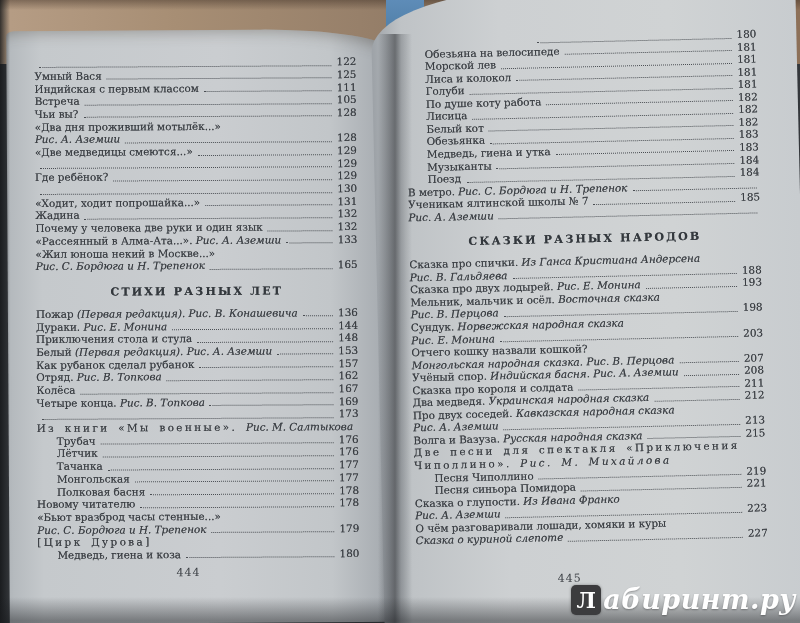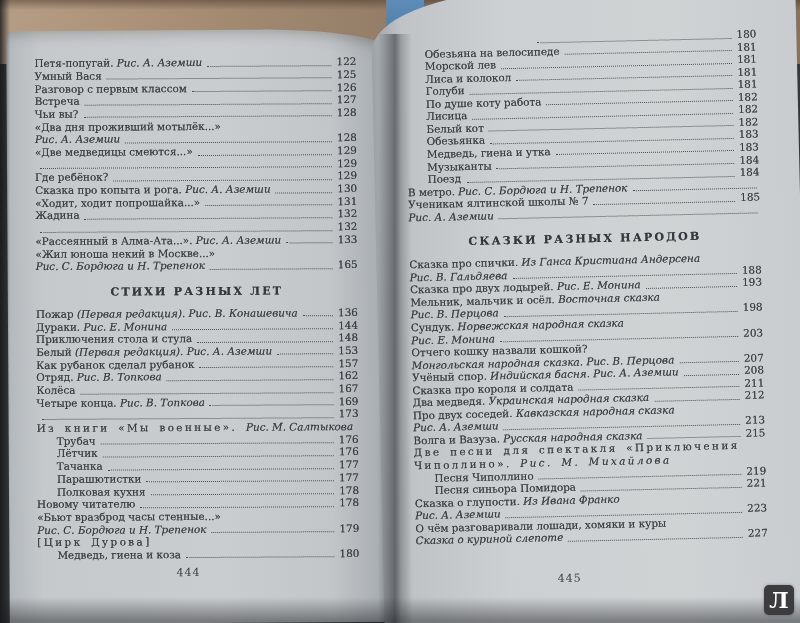--- a/index.html
+++ b/index.html
@@ -96,38 +96,37 @@
 </head>
 <body>
 
 <div class="photo">
   <div class="band"></div>
   <div class="blue-patch"></div>
 
   <div class="page page-left">
     <div class="toc">
         <div class="row">
-          <span class="title"><span class="">Петя-попугай. </span><span class="it ">Рис. А. Аземши</span></span>
           <span class="leader"></span>
           <span class="pg">122</span>
         </div>
         <div class="row">
           <span class="title"><span class="">Умный Вася</span></span>
           <span class="leader"></span>
           <span class="pg">125</span>
         </div>
         <div class="row">
-          <span class="title"><span class="">Разговор с первым классом</span></span>
-          <span class="leader"></span>
-          <span class="pg">126</span>
+          <span class="title"><span class="">Индийская с первым классом</span></span>
+          <span class="leader"></span>
+          <span class="pg">111</span>
         </div>
         <div class="row">
           <span class="title"><span class="">Встреча</span></span>
           <span class="leader"></span>
-          <span class="pg">127</span>
+          <span class="pg">105</span>
         </div>
         <div class="row">
           <span class="title"><span class="">Чьи вы?</span></span>
           <span class="leader"></span>
           <span class="pg">128</span>
         </div>
         <div class="row">
           <span class="title"><span class="">«Два дня проживший мотылёк...»</span></span>
         </div>
         <div class="row">
@@ -143,35 +142,35 @@
         <div class="row">
           <span class="leader"></span>
           <span class="pg">129</span>
         </div>
         <div class="row">
           <span class="title"><span class="">Где ребёнок?</span></span>
           <span class="leader"></span>
           <span class="pg">129</span>
         </div>
         <div class="row">
-          <span class="title"><span class="">Сказка про копыта и рога. </span><span class="it ">Рис. А. Аземши</span></span>
           <span class="leader"></span>
           <span class="pg">130</span>
         </div>
         <div class="row">
           <span class="title"><span class="">«Ходит, ходит попрошайка...»</span></span>
           <span class="leader"></span>
           <span class="pg">131</span>
         </div>
         <div class="row">
           <span class="title"><span class="">Жадина</span></span>
           <span class="leader"></span>
           <span class="pg">132</span>
         </div>
         <div class="row">
+          <span class="title"><span class="">Почему у человека две руки и один язык</span></span>
           <span class="leader"></span>
           <span class="pg">132</span>
         </div>
         <div class="row">
           <span class="title"><span class="">«Рассеянный в Алма-Ата...». </span><span class="it ">Рис. А. Аземши</span></span>
           <span class="leader"></span>
           <span class="pg">133</span>
         </div>
         <div class="row">
           <span class="title"><span class="">«Жил юноша некий в Москве...»</span></span>
@@ -238,26 +237,26 @@
           <span class="title"><span class="">Лётчик</span></span>
           <span class="leader"></span>
           <span class="pg">176</span>
         </div>
         <div class="row ind">
           <span class="title"><span class="">Тачанка</span></span>
           <span class="leader"></span>
           <span class="pg">177</span>
         </div>
         <div class="row ind">
-          <span class="title"><span class="">Парашютистки</span></span>
+          <span class="title"><span class="">Монгольская</span></span>
           <span class="leader"></span>
           <span class="pg">177</span>
         </div>
         <div class="row ind">
-          <span class="title"><span class="">Полковая кухня</span></span>
+          <span class="title"><span class="">Полковая басня</span></span>
           <span class="leader"></span>
           <span class="pg">178</span>
         </div>
         <div class="row">
           <span class="title"><span class="">Новому читателю</span></span>
           <span class="leader"></span>
           <span class="pg">178</span>
         </div>
         <div class="row">
           <span class="title"><span class="">«Бьют вразброд часы стенные...»</span></span>
@@ -455,14 +454,15 @@
       </div>
     <div class="folio">445</div>
   </div>
 
   <div class="gutter"></div>
   <div class="left-edge"></div>
   <div class="bottom-shade"></div>
 
   <div class="watermark">
     <span class="wm-badge">Л</span>
+    <span class="wm-text">абиринт.ру</span>
   </div>
 </div>
 
 </body></html>

